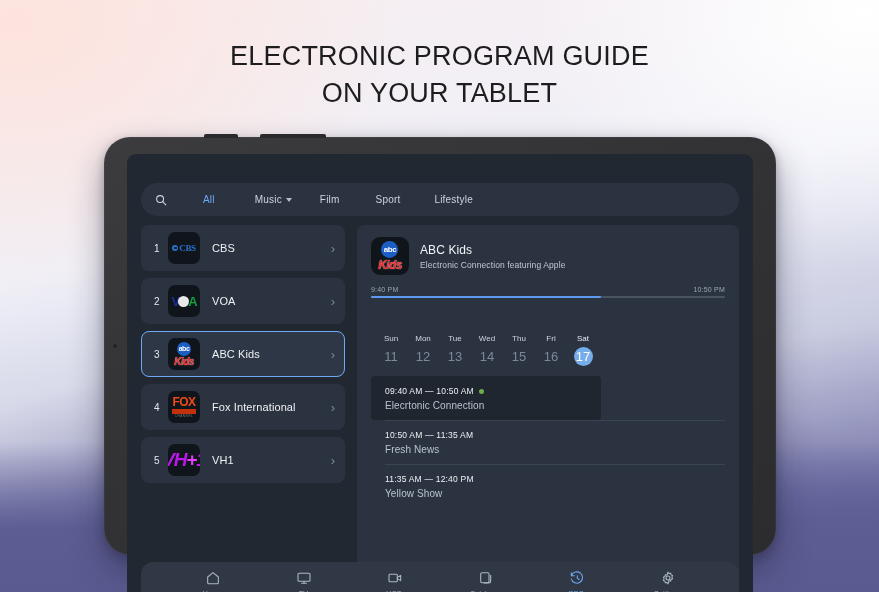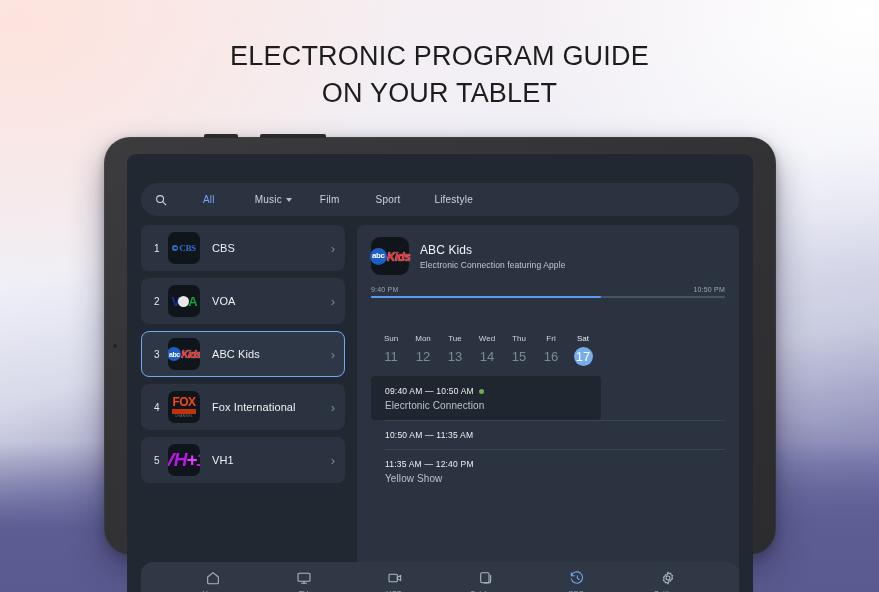--- a/index.html
+++ b/index.html
@@ -182,21 +182,21 @@
     line-height: 1;
   }
   
   .logo-cbs { font-size: 9px; font-weight: bold; color: #2a6fc9; font-family: "Liberation Serif", serif; letter-spacing: -0.3px; display:flex; align-items:center; gap:1px; }
   .logo-cbs .eye { width:6px; height:6px; border-radius:50%; background:#2a6fc9; position:relative; }
   .logo-cbs .eye::after { content:""; position:absolute; left:1.6px; top:1.6px; width:2.8px; height:2.8px; border-radius:50%; background:#10151c; }
   .logo-voa { display:flex; align-items:center; font-size:13px; font-weight:900; font-family:"Liberation Sans", sans-serif; letter-spacing:-1px; }
   .logo-voa .v { color:#1c2f9e; }
   .logo-voa .o { width:11px; height:11px; border-radius:50%; background:#e8e8e8; margin:0 -1px; }
   .logo-voa .a { color:#0f9f3c; }
-  .logo-abc { display:flex; flex-direction:row; align-items:center; line-height:1; }
+  .logo-abc { display:flex; flex-direction:column; align-items:center; line-height:1; }
   .logo-abc .circ {
     width: 14px; height: 14px; border-radius: 50%;
     background: #1b5fc4; color: #fff;
     font-size: 7px; font-weight: bold;
     display:flex; align-items:center; justify-content:center;
     letter-spacing:-0.5px;
   }
   .logo-abc .kids {
     margin-top: 1px;
     font-size: 10px; font-weight: 900; font-style: italic;
@@ -495,20 +495,21 @@
             <div class="prg-time">
               <span>09:40 AM — 10:50 AM</span>
               <span class="live-dot"></span>
             </div>
             <div class="prg-name">Elecrtonic Connection</div>
           </div>
           <div class="program-row">
             <div class="prg-time">
               <span>10:50 AM — 11:35 AM</span>
             </div>
+            <div class="prg-name">Fresh News</div>
           </div>
           <div class="program-row">
             <div class="prg-time">
               <span>11:35 AM — 12:40 PM</span>
             </div>
             <div class="prg-name">Yellow Show</div>
           </div>
         </div>
 
       </div>

